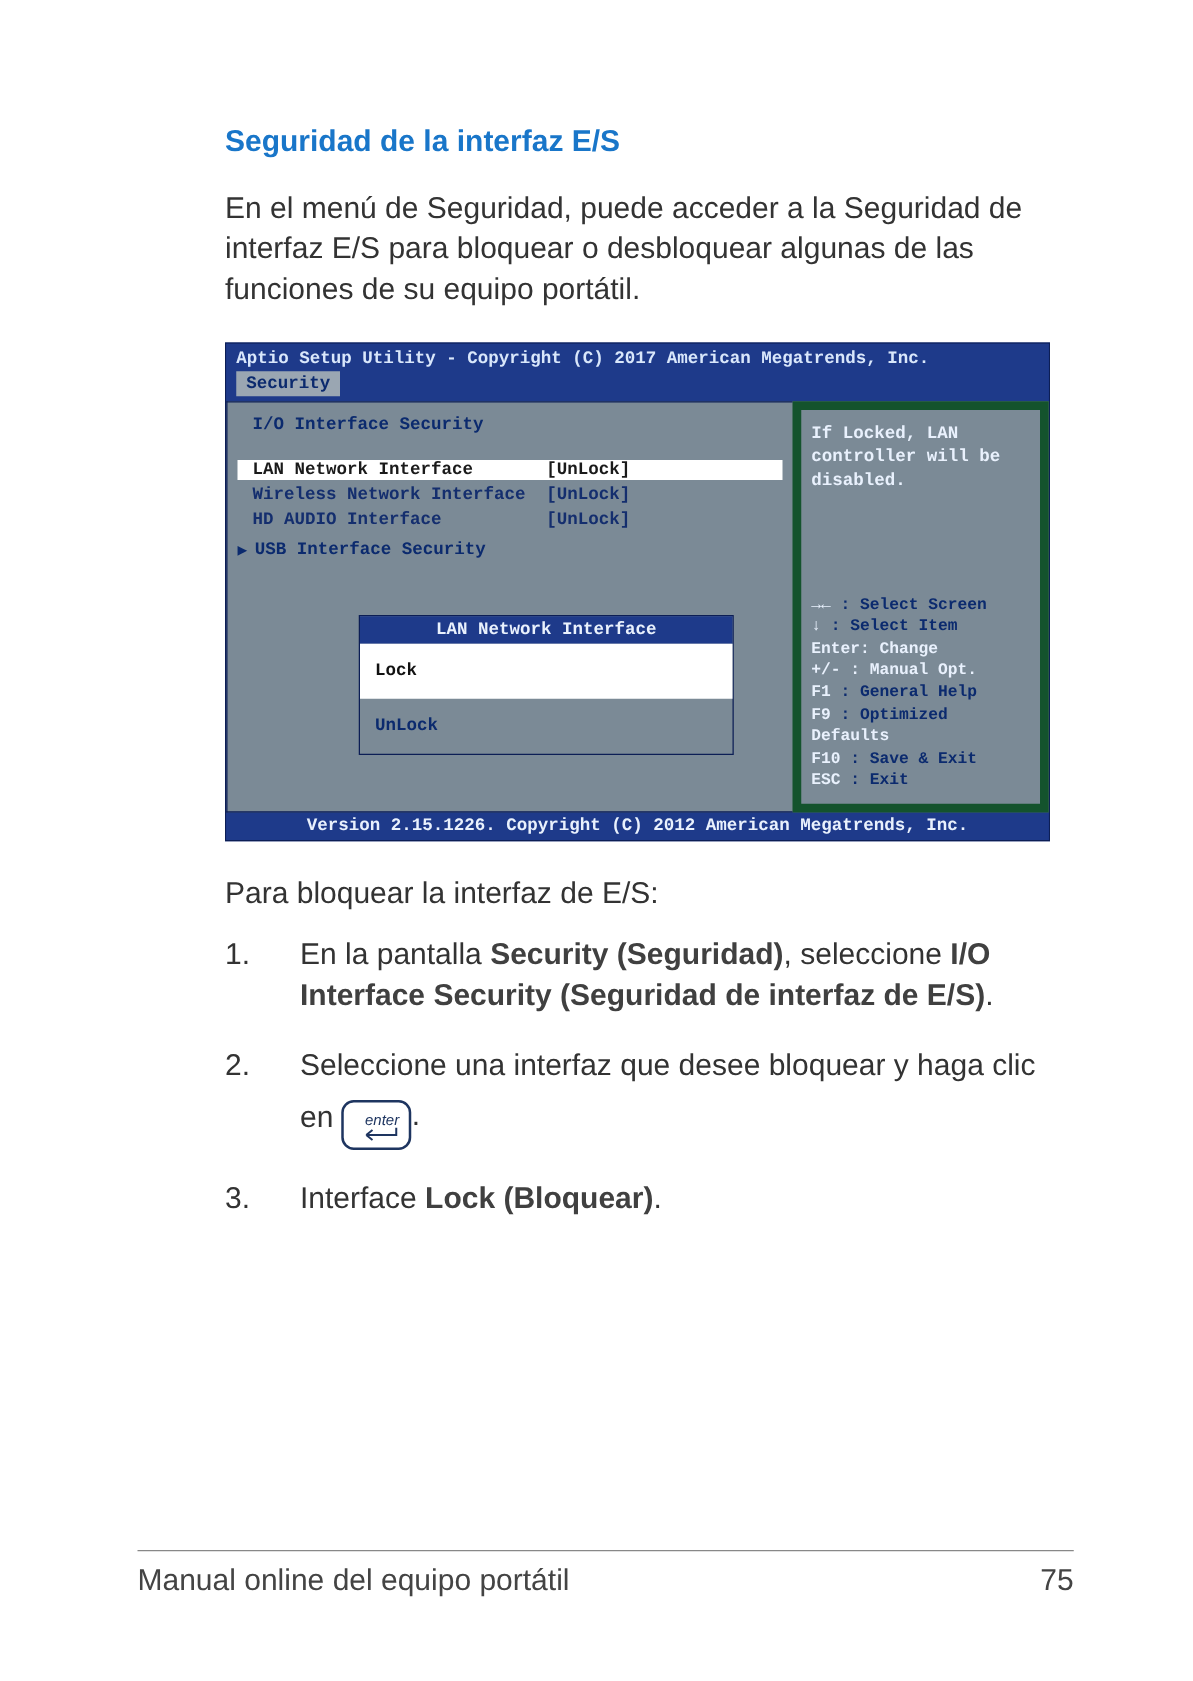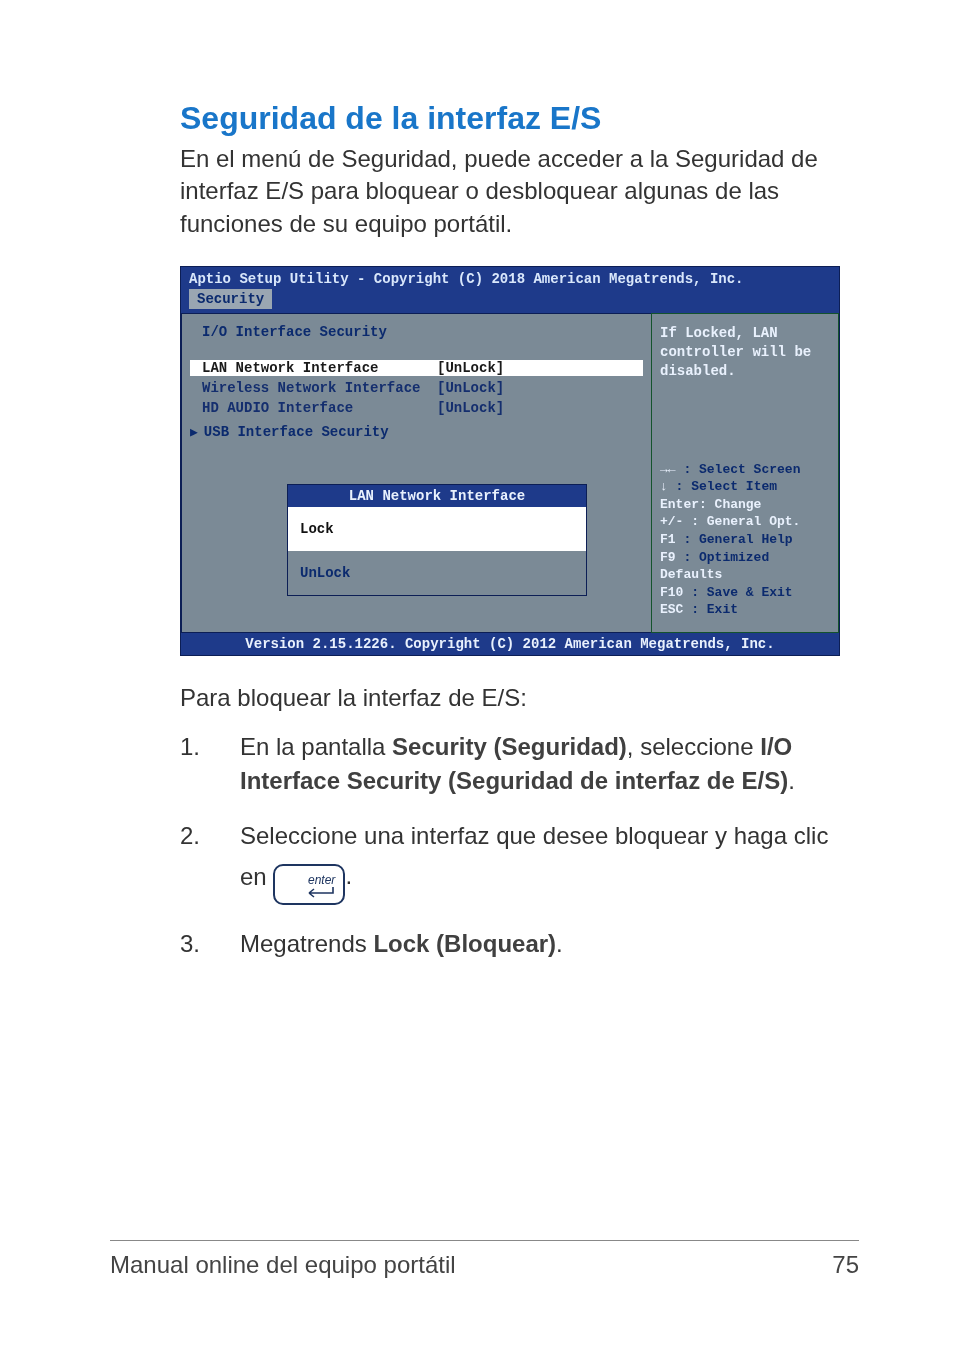--- a/index.html
+++ b/index.html
@@ -8,22 +8,22 @@
     height: 1345px;
     background: #fff;
     font-family: Arial, Helvetica, sans-serif;
     color: #222;
     position: relative;
     padding: 100px 95px 60px 180px;
   }
   .section-title {
     color: #1976c9;
     font-weight: 700;
-    font-size: 32px;
-    margin-bottom: 6px;
+    font-size: 24px;
+    margin-bottom: 23px;
   }
   .intro-text {
     font-size: 24px;
     line-height: 1.35;
     color: #333;
     margin-bottom: 26px;
   }
   
   .bios {
     width: 660px;
@@ -57,22 +57,22 @@
   }
   .bios-left {
     flex: 1;
     border: 1px solid #0c1e55;
     border-right: none;
     padding: 10px 8px 18px 8px;
     min-height: 320px;
     position: relative;
   }
   .bios-right {
-    width: 188px;
-    border: 1px solid #14532d;
+    width: 205px;
+    border: 7px solid #14532d;
     padding: 10px 8px;
     color: #0b2a6e;
     font-weight: bold;
   }
   .bios-left .header {
     color: #0b2a6e;
     font-weight: bold;
     padding-left: 12px;
     margin-bottom: 20px;
   }
@@ -174,21 +174,21 @@
   .keycap-wrap {
     display: inline-block;
     vertical-align: middle;
     margin-top: 6px;
   }
   .keycap {
     display: inline-block;
     border: 2px solid #1e3560;
     border-radius: 10px;
     padding: 6px 8px 4px 8px;
-    width: 72px;
+    width: 56px;
     text-align: right;
     font-size: 12px;
     color: #1e3560;
     font-style: italic;
     position: relative;
   }
   .keycap .enter-label { display:block; text-align:right; font-style: italic; }
   .keycap svg { display:block; margin-top:-2px; margin-left:auto; }
   .footer {
     position: absolute;
@@ -204,21 +204,21 @@
   }
 </style>
 </head>
 <body>
 
 <div class="section-title">Seguridad de la interfaz E/S</div>
 <div class="intro-text">En el menú de Seguridad, puede acceder a la Seguridad de interfaz E/S para bloquear o desbloquear algunas de las funciones de su equipo portátil.</div>
 
 <div class="bios">
   <div class="bios-top">
-    <span>Aptio Setup Utility - Copyright (C) 2018 American Megatrends, Inc.</span><br>
+    <span>Aptio Setup Utility - Copyright (C) 2017 American Megatrends, Inc.</span><br>
     <span class="tab">Security</span>
   </div>
   <div class="bios-body">
     <div class="bios-left">
       <div class="header">I/O Interface Security</div>
 
       <div class="bios-row selected">
         <span class="label">LAN Network Interface</span>
         <span class="value">[UnLock]</span>
       </div>
@@ -240,21 +240,21 @@
         <div class="bios-popup-opt sel">Lock</div>
         <div class="bios-popup-opt">UnLock</div>
       </div>
     </div>
     <div class="bios-right">
       <div class="bios-help">If Locked, LAN controller will be disabled.</div>
       <div class="bios-keys">
         <div><span class="w">→←</span><span> : Select Screen</span></div>
         <div><span class="w">↓</span><span>  : Select Item</span></div>
         <div><span class="w">Enter: Change</span></div>
-        <div><span class="w">+/-  : General Opt.</span></div>
+        <div><span class="w">+/-  : Manual Opt.</span></div>
         <div><span class="w">F1</span><span>   : General Help</span></div>
         <div><span class="w">F9</span><span>   : Optimized</span></div>
         <div><span class="w">Defaults</span></div>
         <div><span class="w">F10</span><span>  : Save &amp; Exit</span></div>
         <div><span class="w">ESC</span><span>  : Exit</span></div>
       </div>
     </div>
   </div>
   <div class="bios-bottom">Version 2.15.1226. Copyright (C) 2012 American Megatrends, Inc.</div>
 </div>
@@ -270,20 +270,20 @@
     <div class="keycap-wrap">
       <span class="keycap">
         <span class="enter-label">enter</span>
         <svg width="32" height="12" viewBox="0 0 32 12">
             <path d="M30 0 v6 H6 M6 6 l5 -4 M6 6 l5 4" stroke="#1e3560" stroke-width="1.6" fill="none"></path>
           </svg>
       </span><span>.</span>
     </div>
   </li>
   <li>
-    <span>Megatrends </span><span class="b">Lock (Bloquear)</span><span>.</span>
+    <span>Interface </span><span class="b">Lock (Bloquear)</span><span>.</span>
   </li>
 </ol>
 
 <div class="footer">
   <span>Manual online del equipo portátil</span>
   <span>75</span>
 </div>
 
 </body></html>

